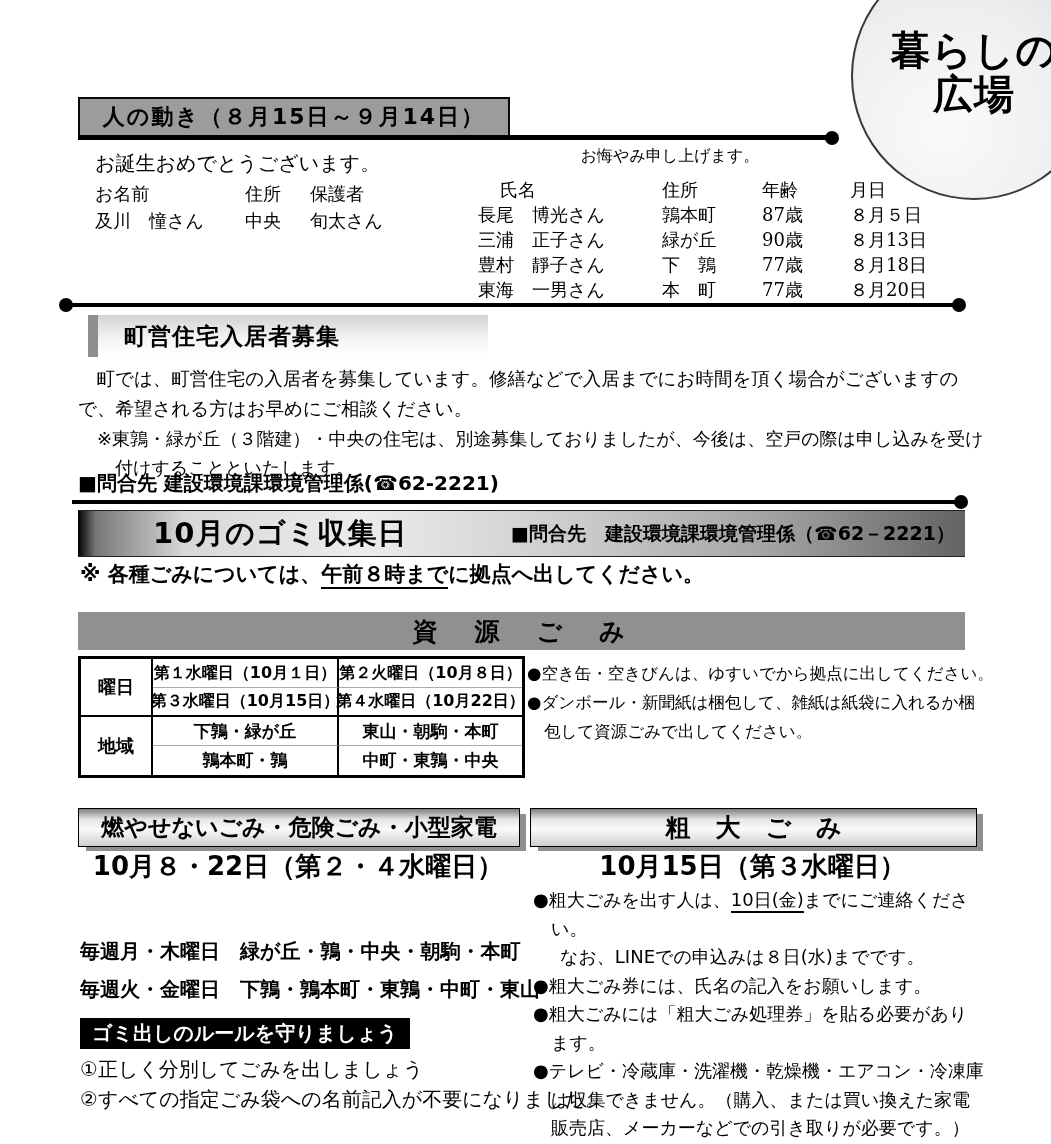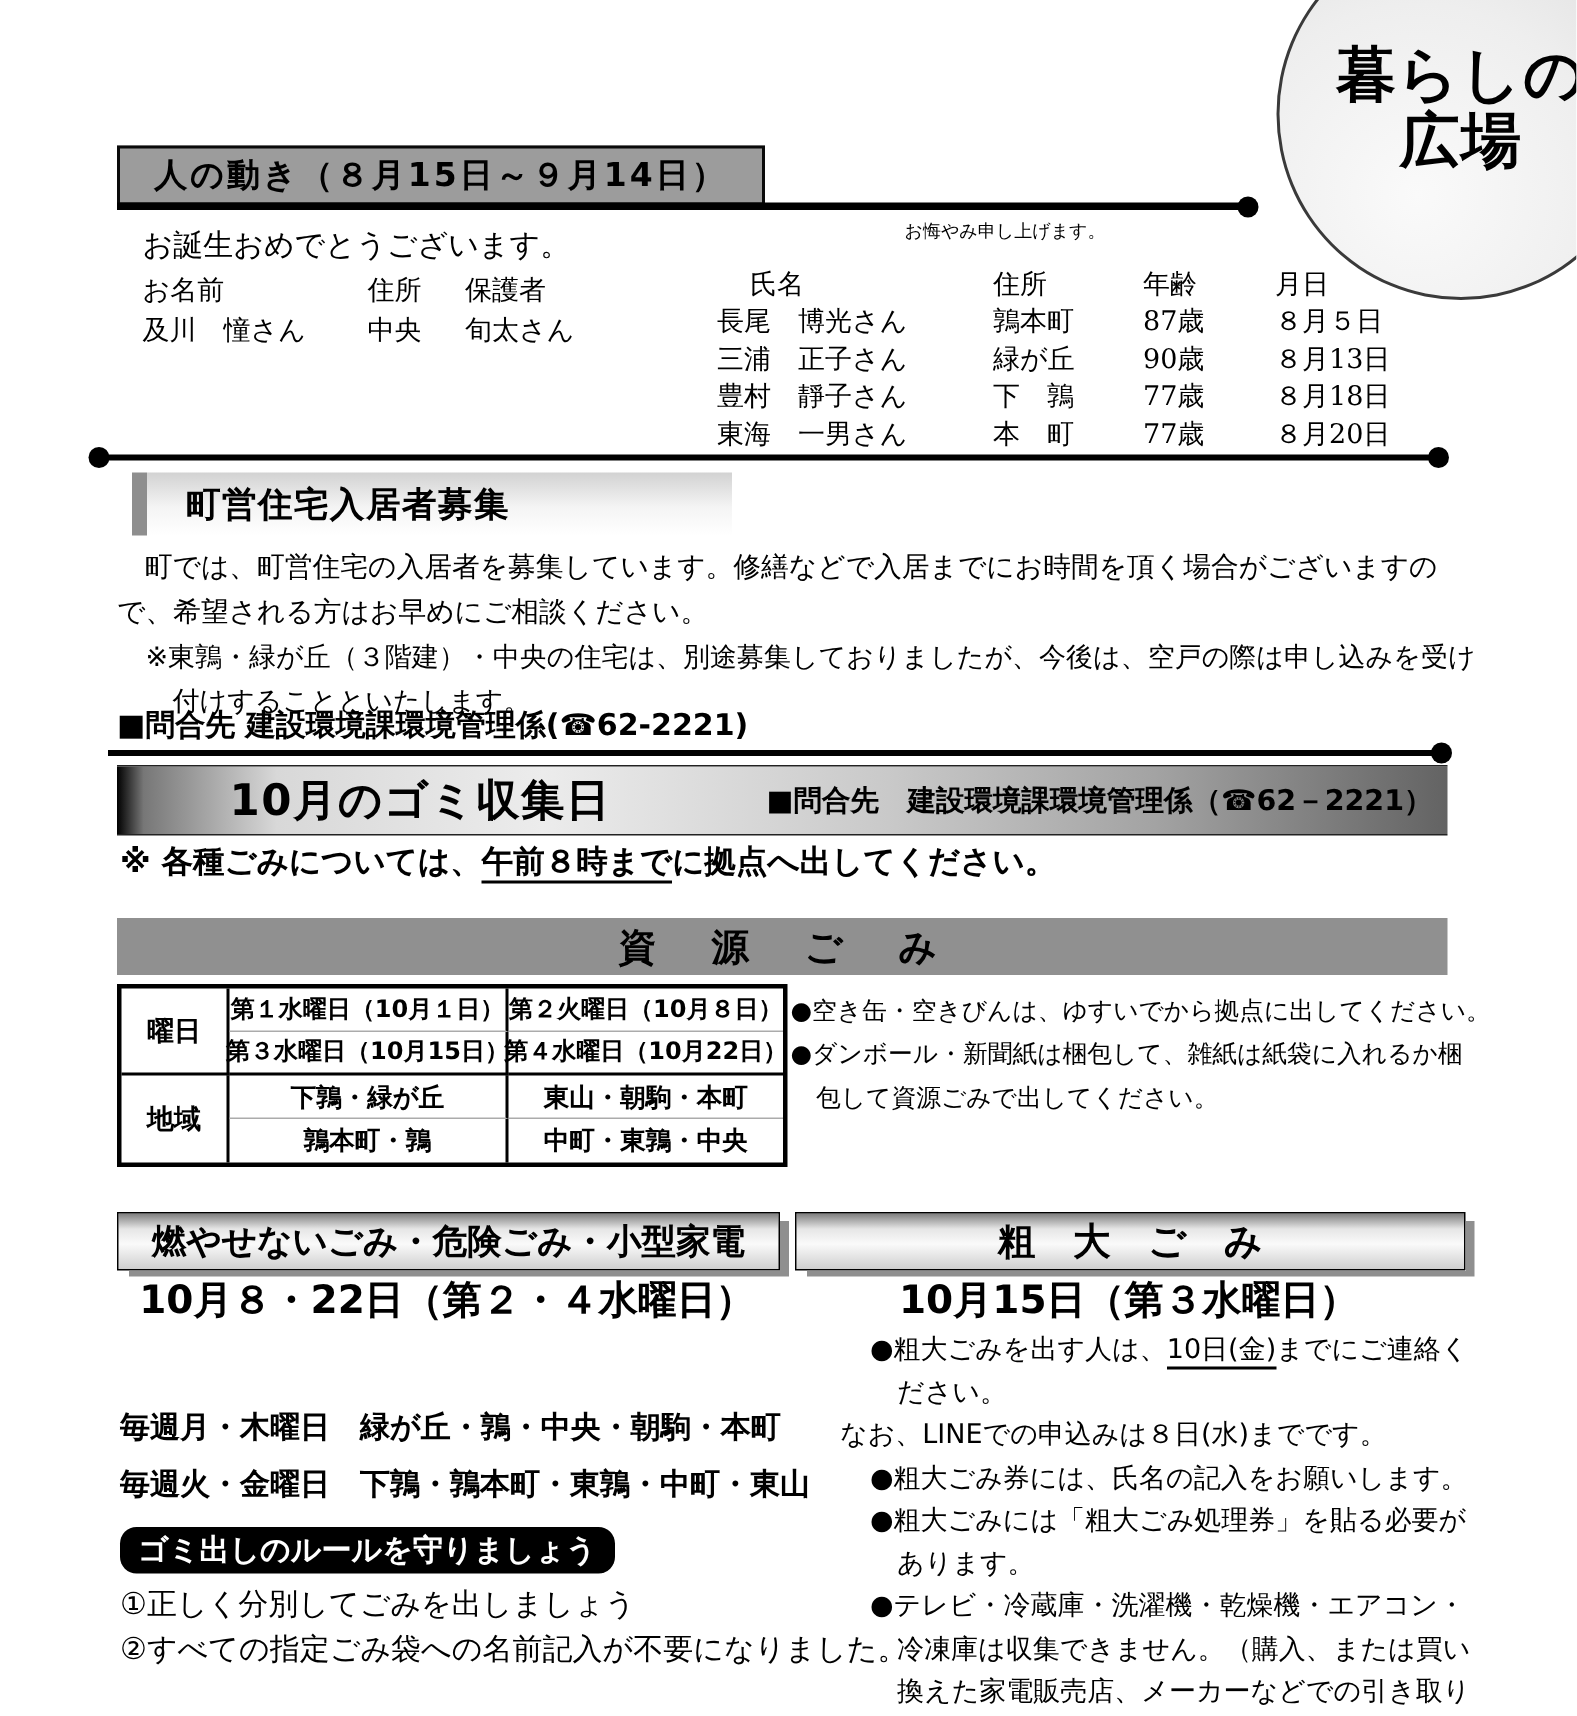--- a/index.html
+++ b/index.html
@@ -19,21 +19,21 @@
                  color:#000000;font-size:22px;font-weight:bold;letter-spacing:2px;}
   .hline{position:absolute;background:#000;}
   .dot{position:absolute;width:14px;height:14px;border-radius:50%;background:#000;}
   .people-line{left:78px;top:135px;width:755px;height:5px;}
 
   .births-title{position:absolute;left:95px;top:150px;font-size:20px;}
   .births{position:absolute;left:95px;top:180px;border-collapse:collapse;font-size:18px;}
   .births td{padding:0;line-height:27px;text-align:left;}
   .bw1{width:150px;} .bw2{width:65px;} .bw3{width:125px;}
 
-  .cond-title{position:absolute;left:455px;top:146px;width:430px;text-align:center;font-size:12px;}
+  .cond-title{position:absolute;left:455px;top:146px;width:430px;text-align:center;font-size:16px;}
   .cond{position:absolute;left:478px;top:177px;border-collapse:collapse;font-size:18px;}
   .cond td{padding:0;line-height:25px;text-align:left;}
   .cw1{width:162px;} .cw2{width:100px;} .cw3{width:88px;} .cw4{width:110px;}
   .cond .hname{padding-left:22px;}
 
   
   .div1{left:66px;top:303px;width:894px;height:4px;}
 
   
   .housing-title{position:absolute;left:88px;top:315px;width:364px;height:42px;
@@ -93,25 +93,25 @@
   .bar-burn{left:78px;top:880px;width:440px;height:37px;font-size:24px;}
   .bar-bulky{left:530px;top:808px;width:445px;height:37px;font-size:25px;}
 
   .date-line{position:absolute;text-align:center;font-size:26px;font-weight:bold;}
   .date-nonburn{left:78px;top:849px;width:440px;}
   .date-bulky{left:530px;top:849px;width:445px;}
 
   .sched{position:absolute;left:80px;font-size:20px;font-weight:bold;white-space:nowrap;}
 
   .rules-box{position:absolute;left:80px;top:1018px;height:31px;background:#000;color:#fff;
-             display:inline-flex;align-items:center;padding:0 12px;font-size:20px;font-weight:bold;border-radius:11px;}
+             display:inline-flex;align-items:center;padding:0 12px;font-size:20px;font-weight:bold;}
   .rule-item{position:absolute;left:80px;font-size:20px;white-space:nowrap;}
 
   .bulky-bullets{position:absolute;left:533px;top:886px;width:452px;font-size:18px;line-height:28.5px;}
-  .bb{padding-left:18px;text-indent:-18px;margin-left:47px;}
+  .bb{padding-left:18px;text-indent:-18px;}
   .bb-cont{padding-left:27px;}
 </style>
 </head>
 <body>
 
 <div class="page">
 
   <div class="badge">
     <div class="badge-text">
       <div>暮らしの</div>

